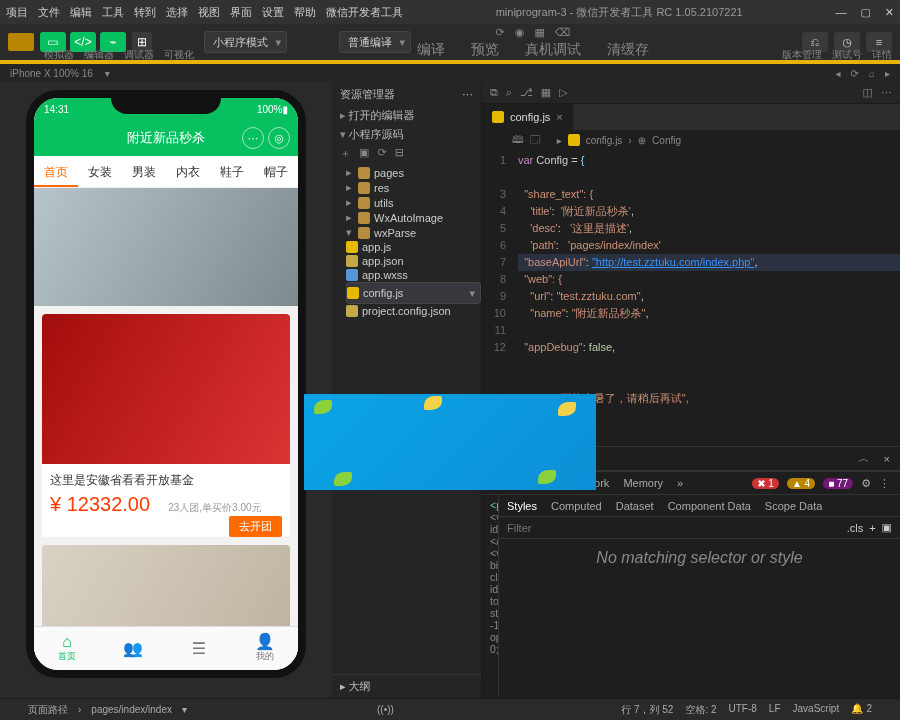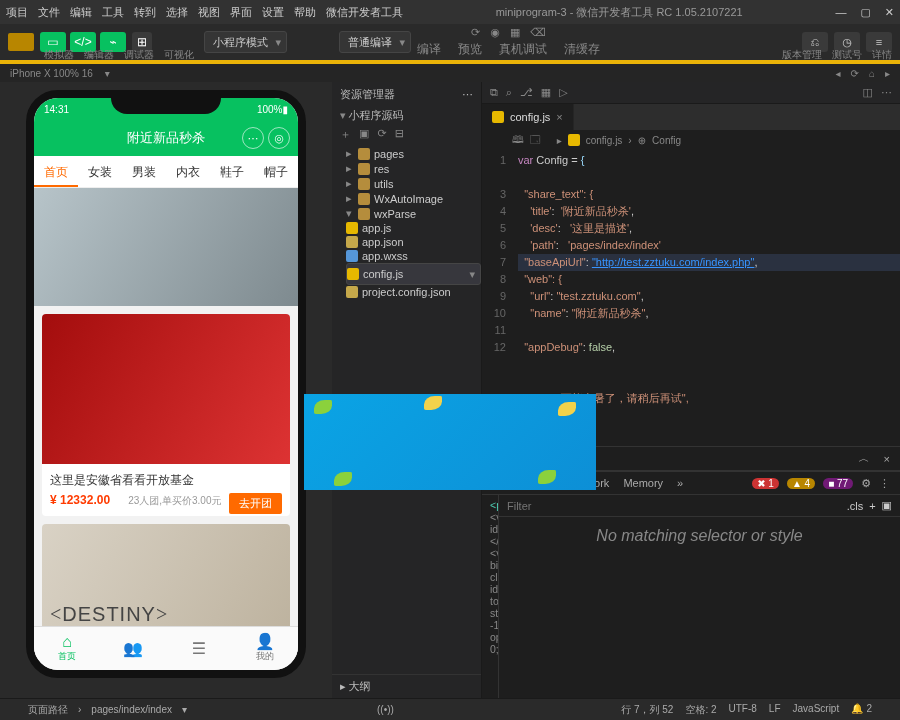--- a/index.html
+++ b/index.html
@@ -12,21 +12,21 @@
   .winbtns span{cursor:pointer}
   .toolbar{height:36px;background:#2a2a2a;display:flex;align-items:center;padding:0 8px;gap:6px}
   .greencluster{display:flex;gap:4px}
   .gbtn{background:#07c160;color:#fff;border-radius:3px;width:26px;height:20px;text-align:center;line-height:20px;font-size:12px;cursor:pointer}
   .gbtn.sq{width:20px}
   .toolbar .toolblock{display:flex;flex-direction:column;align-items:center;gap:2px}
   .sel{background:#353535;border:1px solid #454545;border-radius:3px;height:22px;line-height:20px;padding:0 18px 0 8px;color:#ccc;position:relative;cursor:pointer;font-size:11px}
   .sel::after{content:"▾";position:absolute;right:5px;color:#888}
   .icnset{display:flex;gap:10px;color:#888}
   .icnset span{cursor:pointer}
-  .iconrow-labels{display:flex;gap:17px;color:#888;font-size:12px}
+  .iconrow-labels{display:flex;gap:26px;color:#888;font-size:14px}
   .rtbtns{display:flex;gap:6px;margin-left:auto}
   .rtbtn{background:#3a3a3a;width:26px;height:20px;border-radius:3px;text-align:center;line-height:20px;color:#ccc;cursor:pointer}
   .subbar{height:22px;background:#252525;border-top:4px solid #eab308;display:flex;align-items:center;padding:0 10px;gap:12px;color:#888;font-size:10px}
   .subbar .nav{margin-left:auto;display:flex;gap:10px}
   .main{display:flex;height:616px}
   .simcol{width:332px;background:#2a2a2a;display:flex;flex-direction:column;align-items:center;position:relative}
   .phone{margin-top:8px;width:280px;height:588px;background:#fff;border-radius:32px;overflow:hidden;border:8px solid #111;position:relative}
   .notchwrap{height:22px;background:#07c160;position:relative;color:#fff;font-size:10px;display:flex;align-items:center;padding:0 10px}
   .notch{position:absolute;left:50%;transform:translateX(-50%);top:-8px;width:110px;height:24px;background:#111;border-radius:0 0 16px 16px}
   .apphead{background:#07c160;color:#fff;height:36px;display:flex;align-items:center;justify-content:center;position:relative;font-size:13px;font-weight:500}
@@ -35,21 +35,21 @@
   .tabs{display:flex;background:#fff;height:32px;border-bottom:1px solid #eee}
   .tabs span{flex:1;text-align:center;line-height:32px;font-size:12px;color:#333;cursor:pointer}
   .tabs span.active{color:#ff6a00;border-bottom:2px solid #ff6a00}
   .feed{overflow:auto;height:470px;background:#f2f2f2}
   .feed::-webkit-scrollbar{display:none}
   .banner{height:118px;background:linear-gradient(120deg,#b7c4c9,#7e8a8f);position:relative}
   .card{background:#fff;margin:8px;border-radius:4px;overflow:hidden}
   .card .img{height:150px;background:linear-gradient(120deg,#a30d0d,#d33)}
   .card .body{padding:8px}
   .card .body .ttl{font-size:12px;color:#333;margin-bottom:4px}
-  .price{color:#ff3b00;font-size:12px;font-weight:700}
+  .price{color:#ff3b00;font-size:20px;font-weight:400}
   .sub{color:#999;font-size:10px;margin-left:15px}
   .buy{float:right;background:#ff6a00;color:#fff;font-size:11px;border-radius:2px;padding:3px 10px;cursor:pointer}
   .card2 .img{height:120px;background:linear-gradient(120deg,#d9d2c5,#bdb29e);display:flex;align-items:flex-end;padding:8px;color:#444}
   .destiny{font-family:Georgia,serif;font-size:20px;letter-spacing:1px}
   .destiny .small{font-size:9px;letter-spacing:0;display:block}
   .tabbar{position:absolute;bottom:0;left:0;right:0;height:44px;background:#fafafa;border-top:1px solid #ddd;display:flex}
   .tabbar div{flex:1;display:flex;flex-direction:column;align-items:center;justify-content:center;font-size:9px;color:#777;cursor:pointer}
   .tabbar div.active{color:#07c160}
   .tabbar .ic{font-size:16px;line-height:1}
   .explorer{width:150px;background:#252526;border-right:1px solid #1a1a1a;display:flex;flex-direction:column}
@@ -250,20 +250,21 @@
           </div>
       </div>
     </div>
   </div>
 
   <div class="explorer">
     <div class="ex-head">
         <span>资源管理器</span>
         <span class="dots">⋯</span>
       </div>
+    <div class="ex-sec">打开的编辑器</div>
     <div class="ex-sec open">小程序源码</div>
     <div class="ex-toolbar">
       <span>＋</span>
       <span>▣</span>
       <span>⟳</span>
       <span>⊟</span>
     </div>
     <div class="tree">
       <div class="fold">
           <span class="fi folder"></span>
@@ -380,20 +381,27 @@
           <span>⋮</span>
         </div>
       </div>
       <div class="dt-body">
         <div class="dom">
 <span class="t">&lt;page&gt;</span>
   <span>&lt;view id="main"&gt;…&lt;/view&gt;</span>
   <span>&lt;view bindtap="goTop" class="i" id="go-top" style="bottom: -15%; opacity: 0;"&gt;</span>
         </div>
         <div class="styles">
+          <div class="st-tabs">
+            <span class="act">Styles</span>
+            <span>Computed</span>
+            <span>Dataset</span>
+            <span>Component Data</span>
+            <span>Scope Data</span>
+          </div>
           <div class="filter">
             <input placeholder="Filter" style="">
             <span>.cls</span>
             <span>+</span>
             <span>▣</span>
           </div>
           <div class="nomatch">No matching selector or style</div>
         </div>
       </div>
     </div>

